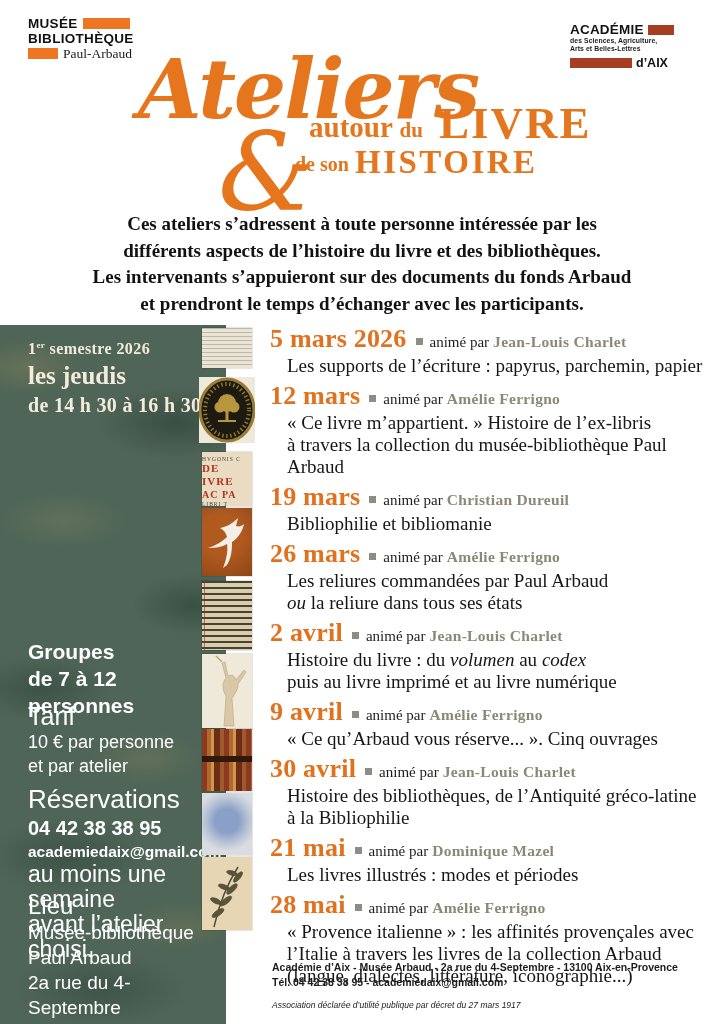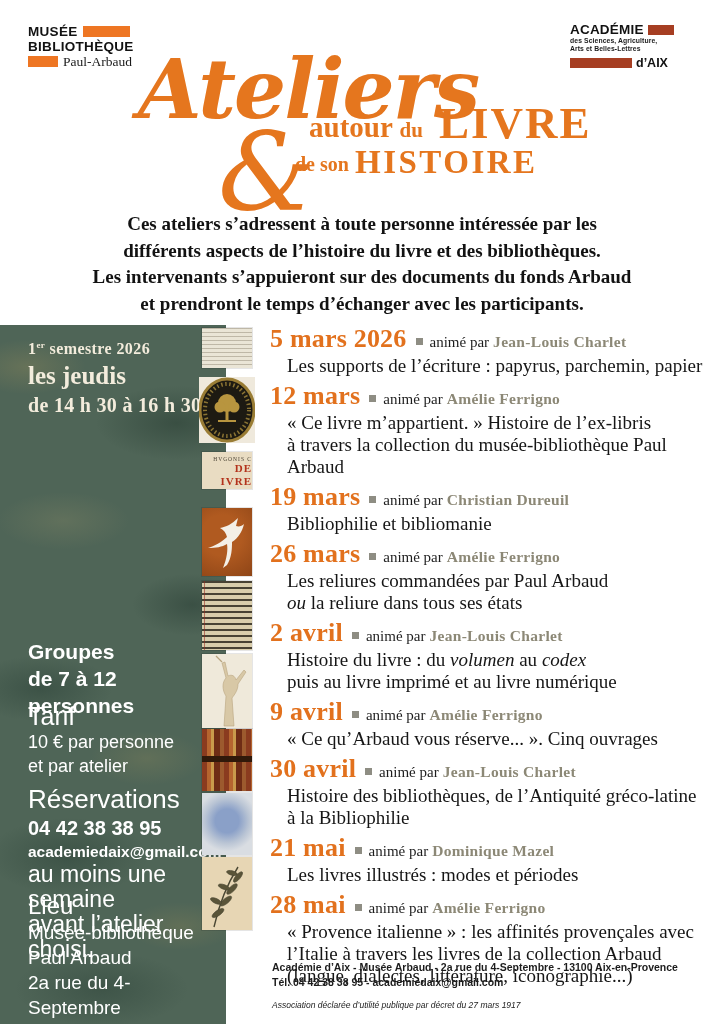--- a/index.html
+++ b/index.html
@@ -3,21 +3,21 @@
 <meta charset="utf-8">
 <style>
   * { margin:0; padding:0; box-sizing:border-box; }
   html,body { width:724px; height:1024px; }
   body {
     position:relative; width:724px; height:1024px; background:#ffffff;
     font-family:"Liberation Serif", serif; overflow:hidden; color:#121212;
   }
 
   
-  .musee-logo { position:absolute; left:28px; top:24px; font-family:"Liberation Sans", sans-serif; }
+  .musee-logo { position:absolute; left:28px; top:16px; font-family:"Liberation Sans", sans-serif; }
   .musee-row { display:flex; align-items:center; gap:5px; line-height:15px; }
   .musee-name { font-weight:bold; font-size:13.5px; letter-spacing:.3px; color:#121212; }
   .bar-orange { background:#ee7623; height:11px; display:inline-block; }
   .bar-o1 { width:47px; } .bar-o2 { width:30px; }
   .musee-sub { font-family:"Liberation Serif", serif; font-size:13.5px; color:#1a1a1a; }
 
   .acad-logo { position:absolute; left:570px; top:22px; width:118px; font-family:Liberation Sans, sans-serif; }
   .acad-row { display:flex; align-items:center; gap:4px; }
   .acad-name { font-weight:bold; font-size:13.5px; letter-spacing:.2px; color:#121212; }
   .bar-red { background:#a63e22; height:10px; display:inline-block; }
@@ -76,21 +76,21 @@
   .sb-lieu { top:567px; }
   .sb-lieu .sb-h { font-size:24px; }
   .sb-lieu .sb-line { font-size:19px; line-height:25px; }
   .sb-lieu .sb-line:first-of-type { margin-top:2px; }
 
   
   .thumb { position:absolute; left:202px; width:50px; box-shadow:0 0 0 1px rgba(0,0,0,.10); overflow:hidden; }
   .th-paper { top:328px; height:40px; background-color:#eae5d6;
     background-image:repeating-linear-gradient(180deg, rgba(120,110,90,.38) 0 1px, rgba(0,0,0,0) 1px 4px); }
   .th-medallion { top:377px; height:66px; left:199px; width:56px; background:#efe9dc; box-shadow:none; }
-  .th-titlepage { top:452px; height:37px; background:#e9dcc2; text-align:right; font-family:"Liberation Serif", serif; padding-top:4px; }
+  .th-titlepage { top:452px; height:54px; background:#e9dcc2; text-align:left; font-family:"Liberation Serif", serif; padding-top:4px; }
   .tp-tiny { font-size:5.5px; color:#4a4234; letter-spacing:1px; }
   .tp-red { font-size:11px; font-weight:bold; color:#b3321b; letter-spacing:1px; line-height:13px; }
   .tp-red2 { font-size:10px; }
   .th-swallow { top:508px; height:68px; background:radial-gradient(circle at 40% 40%, #b05a20 0 40%, #8e4517 100%); }
   .th-manuscript { top:581px; height:69px; background-color:#d9cdab;
     background-image:
       linear-gradient(90deg, rgba(0,0,0,0) 0 2px, rgba(150,40,30,.55) 2px 3px, rgba(0,0,0,0) 3px),
       repeating-linear-gradient(180deg, rgba(47,42,31,.85) 0 2px, rgba(0,0,0,0) 2px 6px); }
   .th-statue { top:654px; height:74px; background:#efe9da; }
   .th-books { top:729px; height:62px; background-color:#4a2a14;

